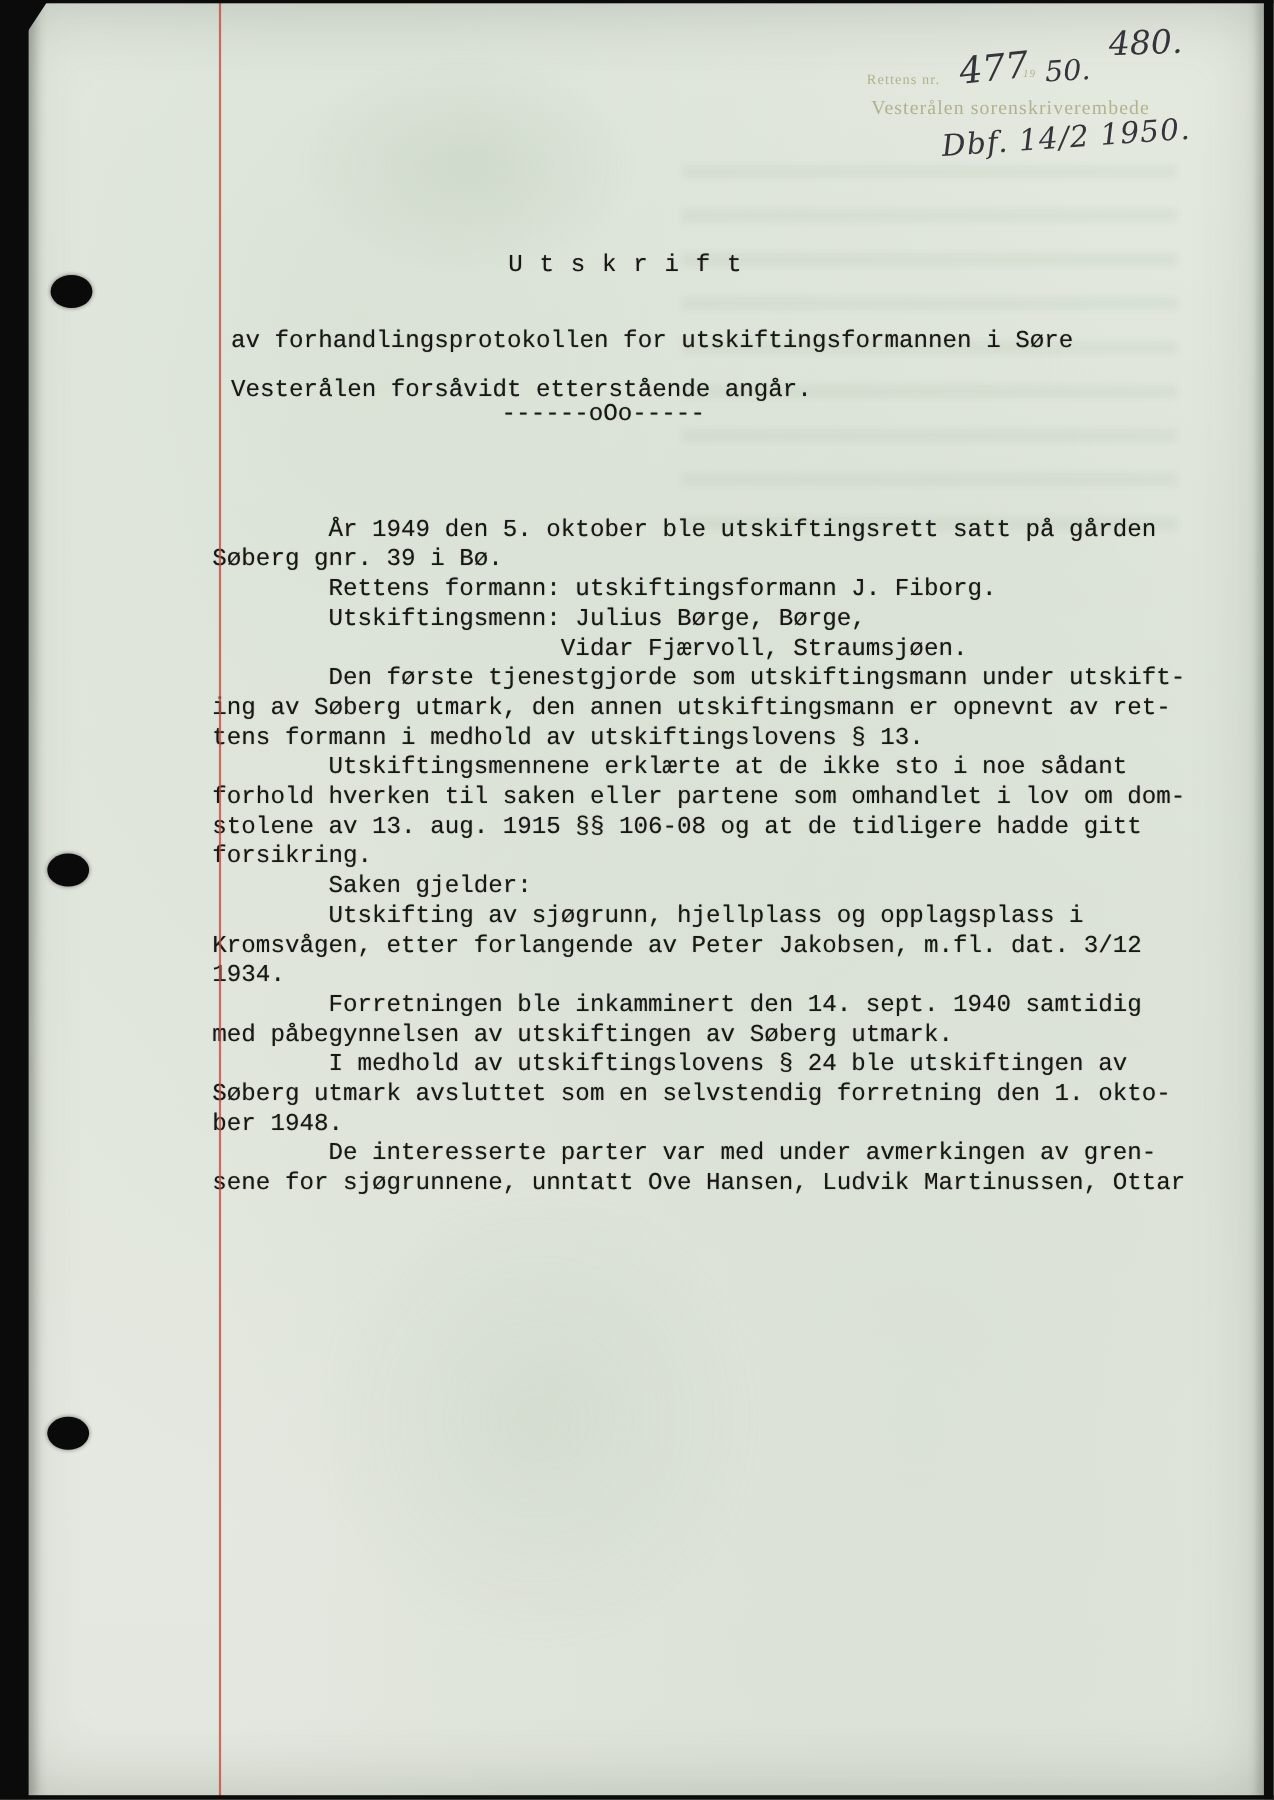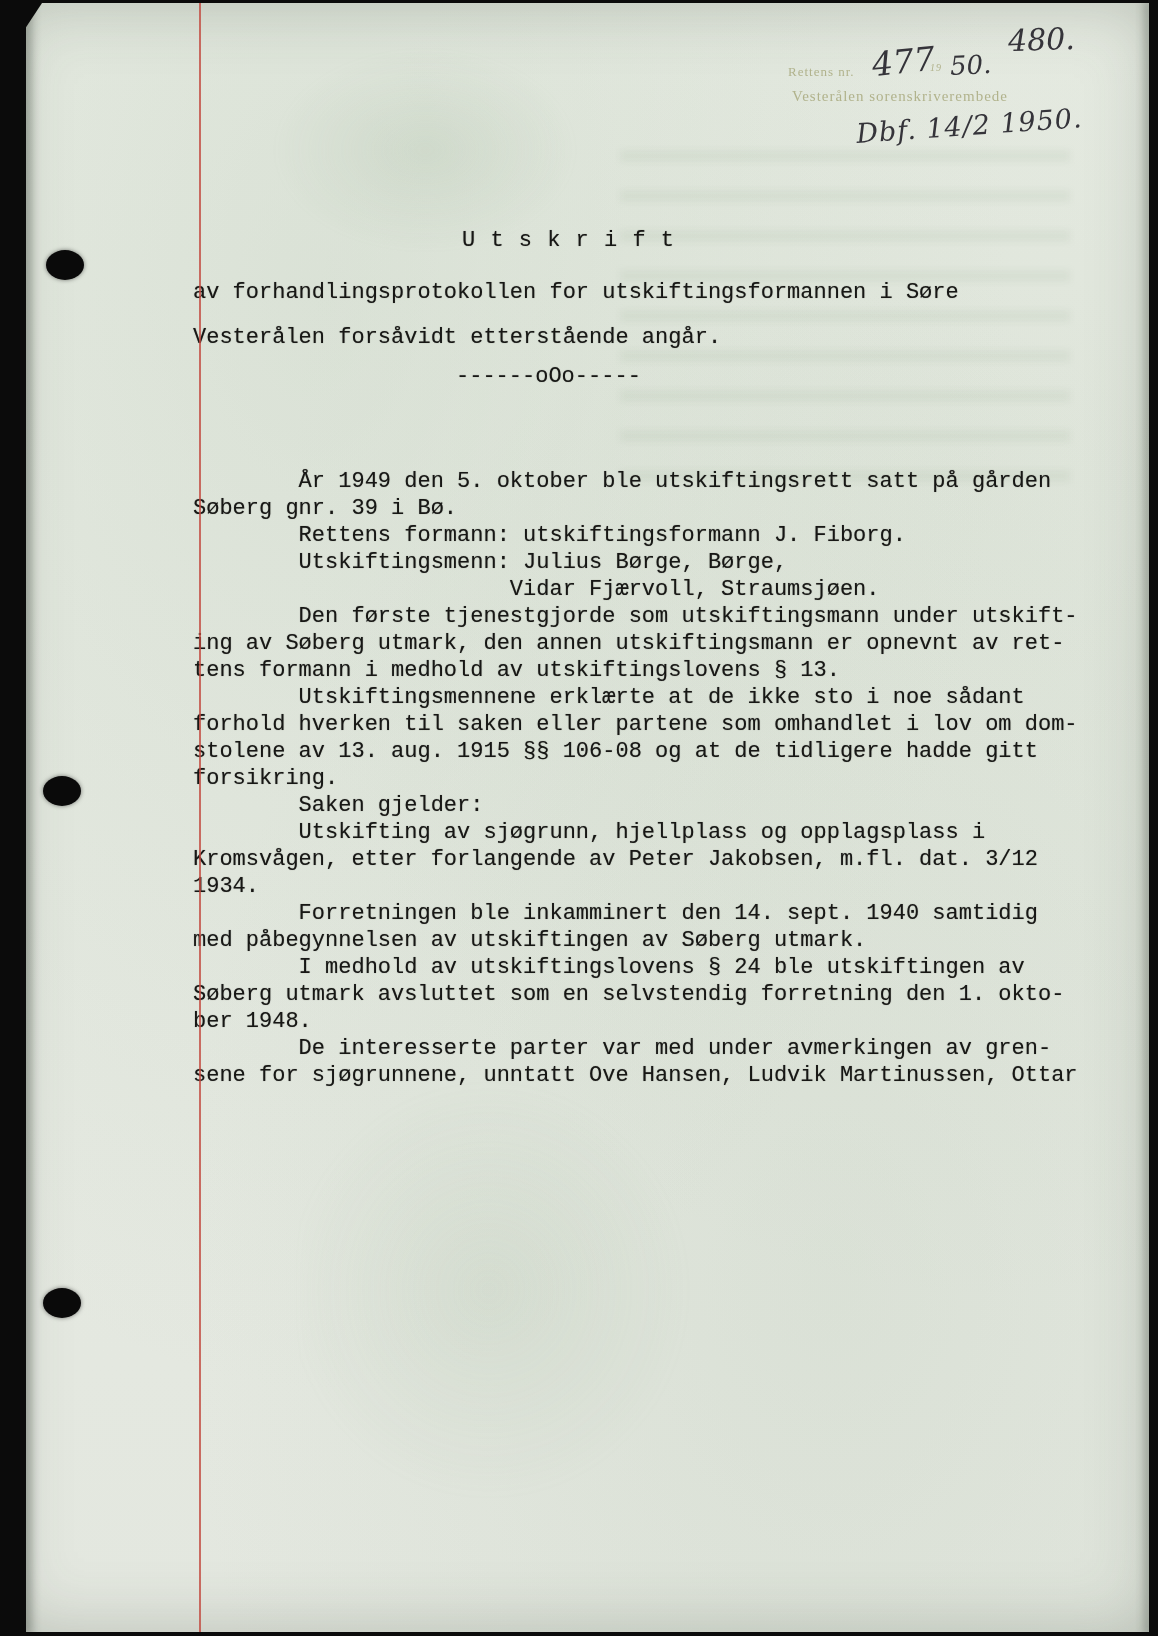--- a/index.html
+++ b/index.html
@@ -68,21 +68,21 @@
   }
   
   .stamp {
     position: absolute; z-index: 4;
     font-family: "Liberation Serif", serif;
     color: rgba(158,158,108,0.72);
     letter-spacing: 1px;
   }
   .stamp-line1 { left: 788px; top: 64px;  font-size: 13px; }
   .stamp-year  { left: 930px; top: 62px;  font-size: 10px; font-style: italic; }
-  .stamp-line2 { left: 792px; top: 88px;  font-size: 15px; }
+  .stamp-line2 { left: 792px; top: 88px;  font-size: 18px; }
   
   .hw {
     position: absolute; z-index: 6;
     font-family: "DejaVu Serif", serif;
     font-style: italic;
     color: #35343a;
   }
   .hw-page-number    { left: 1008px; top: 22px;  font-size: 30px; transform: rotate(-2deg); }
   .hw-journal-number { left: 872px;  top: 42px;  font-size: 33px; transform: rotate(-6deg); }
   .hw-journal-year   { left: 950px;  top: 50px;  font-size: 26px; transform: rotate(-3deg); }
@@ -90,21 +90,21 @@
   
   .ts {
     position: absolute; z-index: 5;
     font-family: "Liberation Mono", "DejaVu Sans Mono", monospace;
     font-size: 22px;
     font-weight: 400;
     color: #171715;
     text-shadow: 0 0 1px rgba(25,25,20,0.45);
   }
   .ts-title   { left: 462px; top: 228px; letter-spacing: 1px; }
-  .ts-intro   { left: 193px; top: 270px; line-height: 45px; margin: 0; white-space: pre; }
+  .ts-intro   { left: 193px; top: 270px; line-height: 45px; margin: 17px; white-space: pre; }
   .ts-divider { left: 456px; top: 364px; }
   .ts-body    { left: 193px; top: 468px; line-height: 27px; margin: 0; white-space: pre; }
 </style>
 </head>
 <body>
 
 <div class="scan">
 
   <div class="ghost ghost-1"></div>
   <div class="ghost ghost-2"></div>

